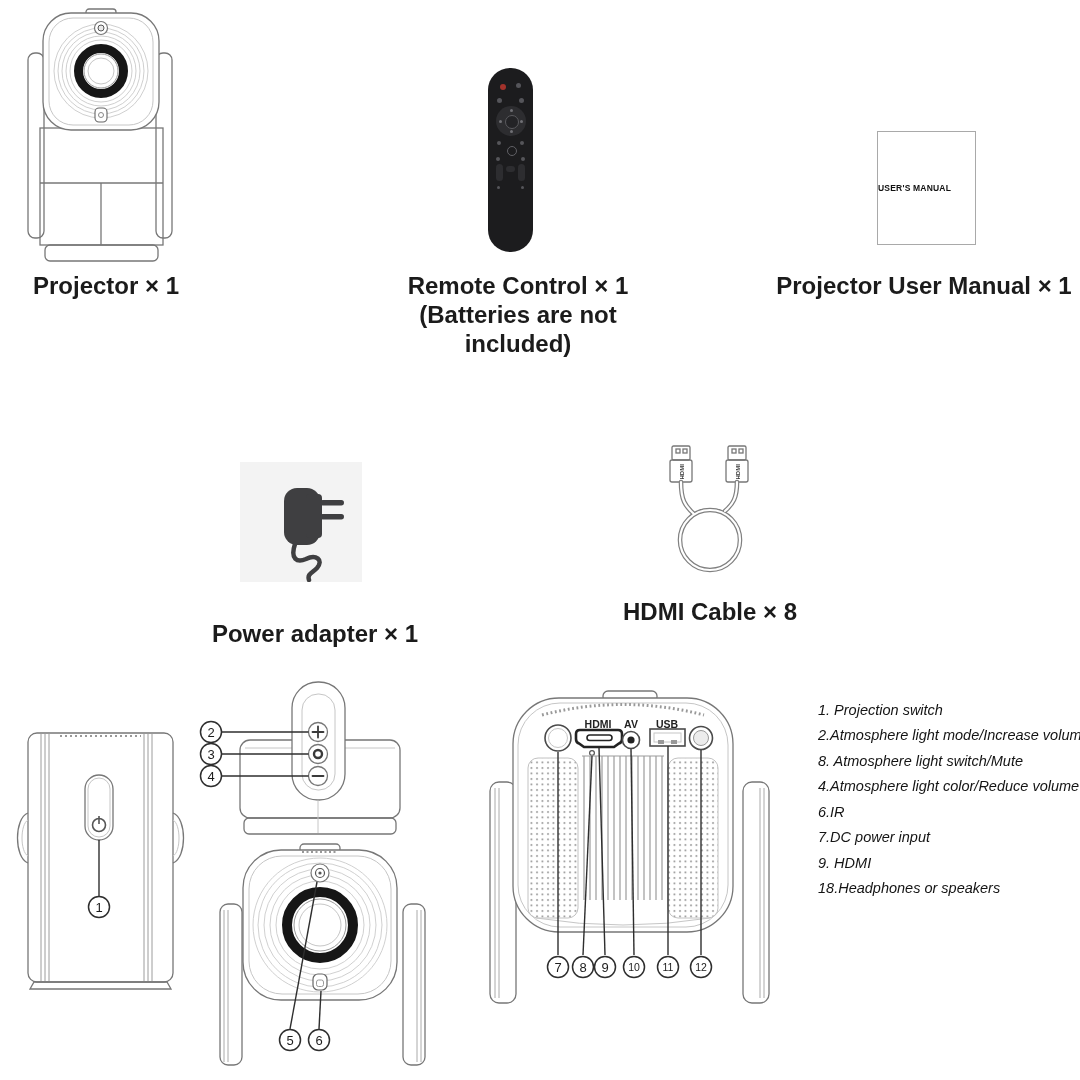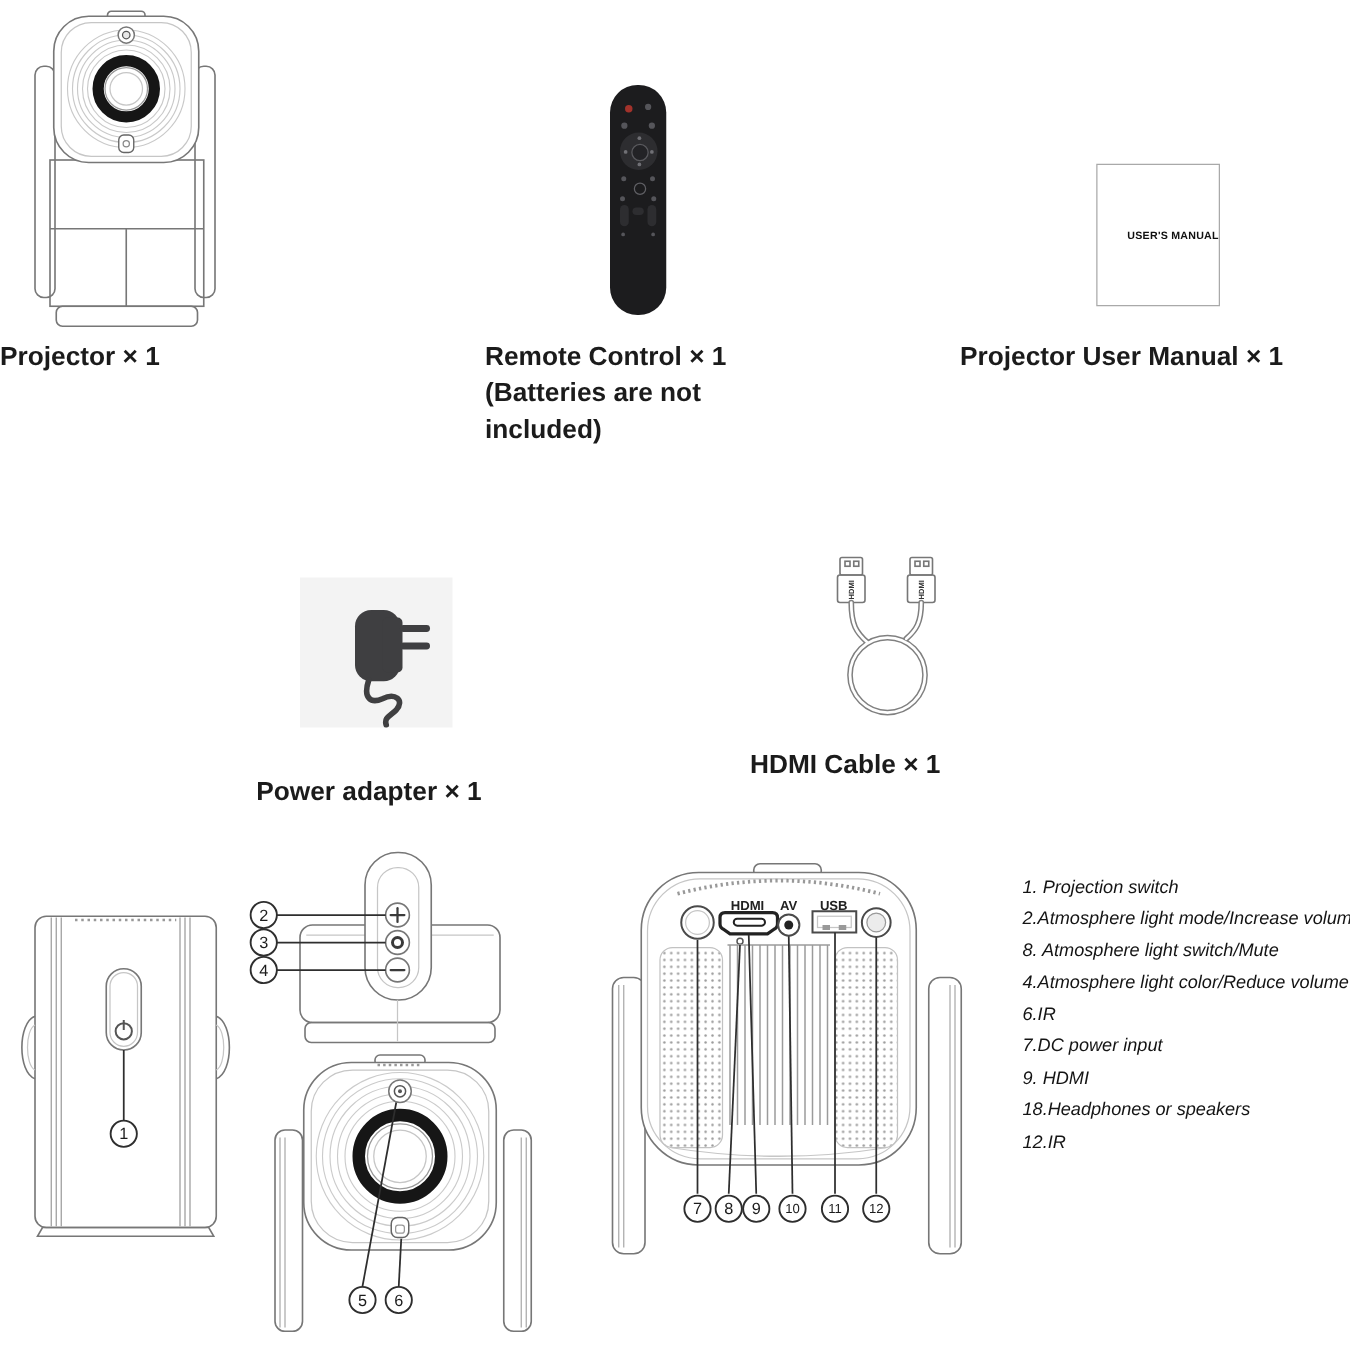--- a/index.html
+++ b/index.html
@@ -1,37 +1,37 @@
 <!DOCTYPE html>
 <html><head>
 <meta charset="utf-8">
 <style>
   html,body{margin:0;padding:0;background:#fff;}
   .page{position:relative;width:1080px;height:1080px;background:#fff;overflow:hidden;
         font-family:"Liberation Sans",sans-serif;color:#161616;}
   .abs{position:absolute;}
-  .cap{position:absolute;font-size:21px;font-weight:600;color:#1b1b1b;line-height:29px;}
+  .cap{position:absolute;text-align:center;font-size:24px;font-weight:600;color:#1b1b1b;line-height:29px;}
   
   svg .ln{fill:none;stroke:#777;stroke-width:1.3;}
   svg .lni{fill:none;stroke:#c6c6c6;stroke-width:1;}
   svg .cl{fill:none;stroke:#2e2e2e;stroke-width:1.4;}
   svg .co{fill:#fff;stroke:#2e2e2e;stroke-width:1.5;}
   svg .cot{font-size:13px;fill:#1c1c1c;text-anchor:middle;font-family:"Liberation Sans",sans-serif;}
   svg .cotsm{font-size:10.5px;fill:#1c1c1c;text-anchor:middle;font-family:"Liberation Sans",sans-serif;}
   svg .bt{stroke:#3a3a3a;stroke-width:1.8;stroke-linecap:round;}
   svg .pn{fill:#fff;stroke:#4a4a4a;stroke-width:1.6;}
   svg .pt{font-size:10.5px;font-weight:bold;fill:#222;text-anchor:middle;font-family:"Liberation Sans",sans-serif;}
   svg text{font-family:"Liberation Sans",sans-serif;}
   
   #remote{position:absolute;left:488px;top:68px;width:45px;height:184px;background:#1c1c1e;border-radius:22px;}
   #remote .rd{position:absolute;border-radius:50%;background:#55555a;}
   #remote .pill{position:absolute;background:#2d2d30;border-radius:4px;}
   
   #manual{position:absolute;left:877px;top:131px;width:97px;height:112px;border:1px solid #a9a9a9;
-          background:#fff;display:flex;align-items:center;justify-content:flex-end;}
+          background:#fff;display:flex;align-items:center;justify-content:flex-start;}
   #manual span{font-size:8.5px;font-weight:bold;letter-spacing:.2px;color:#111;}
   
   #adapter{position:absolute;left:240px;top:462px;width:122px;height:120px;background:#f3f3f3;}
   
   #parts-list{position:absolute;left:818px;top:698px;width:262px;}
   #parts-list .pl-item{font-size:14.5px;line-height:25.45px;color:#141414;white-space:nowrap;font-style:italic;}
 </style>
 </head>
 <body>
 
@@ -139,21 +139,21 @@
       <path d="M26,44 C26,62 30,68 39,76"></path>
       <path d="M82,44 C82,60 78,66 70,73"></path>
       <circle cx="55" cy="102" r="30"></circle>
     </g>
     <g stroke="#ffffff" stroke-width="2.2" fill="none" stroke-linecap="round">
       <path d="M26,44 C26,62 30,68 39,76"></path>
       <path d="M82,44 C82,60 78,66 70,73"></path>
       <circle cx="55" cy="102" r="30"></circle>
     </g>
   </svg>
-  <div class="cap" style="left:600px;top:597px;width:220px">HDMI Cable × 1</div>
+  <div class="cap" style="left:600px;top:597px;width:220px">HDMI Cable × 8</div>
 
   <svg class="abs" style="left:10px;top:725px" width="185" height="290" viewBox="0 0 185 290">
     <rect x="18" y="8" width="145" height="249" rx="9" class="ln"></rect>
     <line x1="50" y1="11" x2="131" y2="11" stroke="#999" stroke-width="2" stroke-dasharray="2,3"></line>
     <g>
       <path d="M18,88 C4,93 4,133 18,138" class="ln"></path>
       <path d="M18,95 C10,99 10,127 18,131" class="lni"></path>
       <path d="M163,88 C177,93 177,133 163,138" class="ln"></path>
       <path d="M163,95 C171,99 171,127 163,131" class="lni"></path>
     </g>
@@ -339,16 +339,15 @@
 
   <div id="parts-list">
     <div class="pl-item">1. Projection switch</div>
     <div class="pl-item">2.Atmosphere light mode/Increase volume</div>
     <div class="pl-item">8. Atmosphere light switch/Mute</div>
     <div class="pl-item">4.Atmosphere light color/Reduce volume</div>
     <div class="pl-item">6.IR</div>
     <div class="pl-item">7.DC power input</div>
     <div class="pl-item">9. HDMI</div>
     <div class="pl-item">18.Headphones or speakers</div>
-    <div class="pl-item">12.IR</div>
   </div>
 
 </div>
 
 </body></html>

